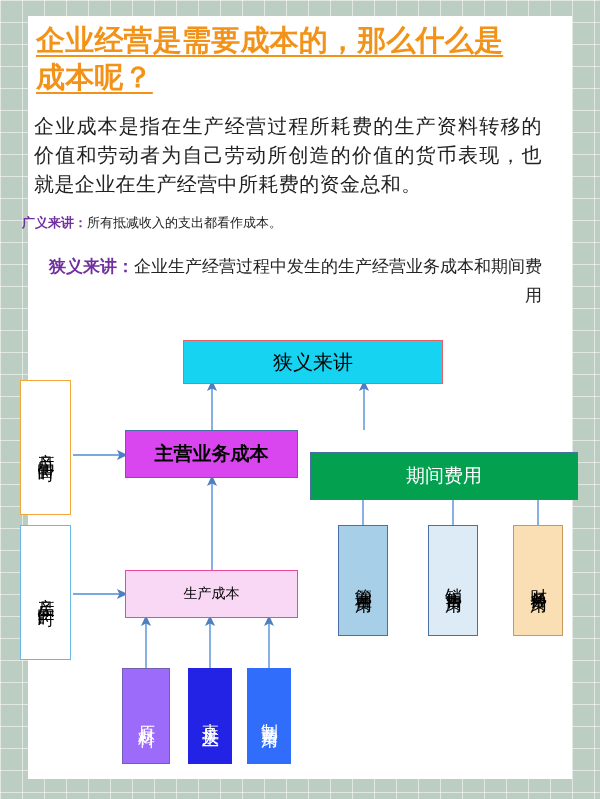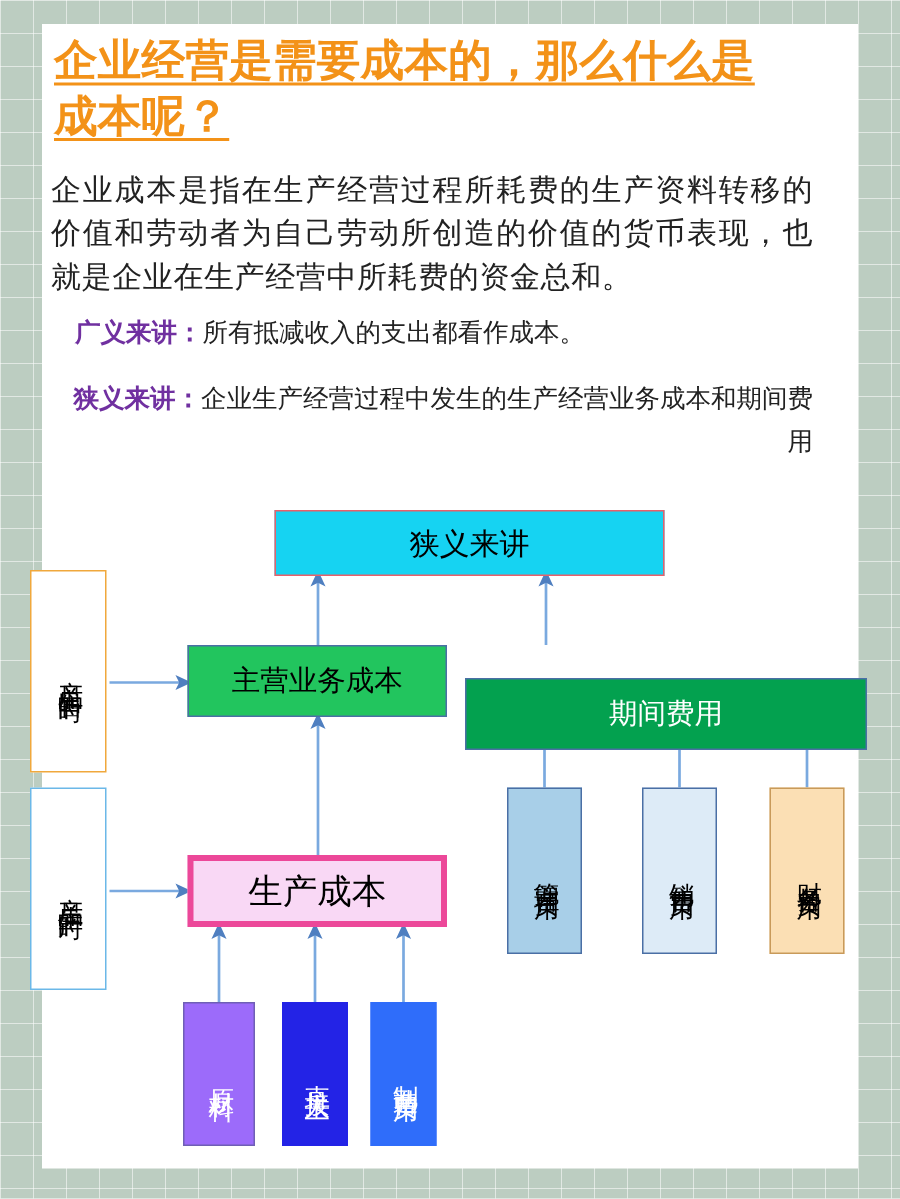--- a/index.html
+++ b/index.html
@@ -26,45 +26,45 @@
     letter-spacing:.2px;
   }
   .title u{text-decoration:underline;text-underline-offset:5px;}
 
   .para{
     position:absolute;left:34px;width:508px;
     color:#222;font-size:20px;line-height:29px;letter-spacing:.4px;
     text-align:justify;
   }
   #para1{top:112px;}
-  #row-broad{position:absolute;left:50px;top:208px;width:508px;font-size:17px;line-height:29px;color:#222;}
+  #row-broad{position:absolute;left:22px;top:208px;width:508px;font-size:13px;line-height:29px;color:#222;}
   #row-narrow{position:absolute;left:34px;top:252px;width:508px;font-size:17px;line-height:29px;color:#222;text-align:right;}
   .kw{color:#7030a0;font-weight:bold;}
 
   
   .diagram{position:absolute;left:0;top:0;width:600px;height:799px;pointer-events:none;}
   .box{
     position:absolute;box-sizing:border-box;
     display:flex;align-items:center;justify-content:center;
     font-size:19px;color:#000;text-align:center;
     pointer-events:auto;
   }
   .vbox{
     writing-mode:vertical-rl;text-orientation:upright;
     letter-spacing:3px;line-height:1.05;
   }
 
   #box-total{left:183px;top:340px;width:260px;height:44px;
     background:#16d3f2;border:1px solid #e8606a;font-size:20px;}
   #box-main-cost{left:125px;top:430px;width:173px;height:48px;
-    background:#22c55e;border:1px solid #4a6fa5;font-size:19px;font-weight:normal;}
+    background:#d946ef;border:1px solid #4a6fa5;font-size:19px;font-weight:bold;}
   #box-period{left:310px;top:452px;width:268px;height:48px;
     background:#03a14f;border:1px solid #4a6fa5;color:#ffffff;font-size:19px;}
   #box-prod-cost{left:125px;top:570px;width:173px;height:48px;
-    background:#f9d8f5;border:4px solid #ec4899;font-size:23px;}
+    background:#f9d8f5;border:1px solid #ec4899;font-size:14px;}
 
   #box-sell-time{left:20px;top:380px;width:51px;height:135px;
     background:#ffffff;border:1px solid #f0a83c;font-size:17px;}
   #box-make-time{left:20px;top:525px;width:51px;height:135px;
     background:#ffffff;border:1px solid #6bb8e8;font-size:17px;}
 
   #box-admin{left:338px;top:525px;width:50px;height:111px;
     background:#a8cfe8;border:1px solid #4a6fa5;font-size:17px;}
   #box-sales{left:428px;top:525px;width:50px;height:111px;
     background:#ddebf7;border:1px solid #4a6fa5;font-size:17px;}

